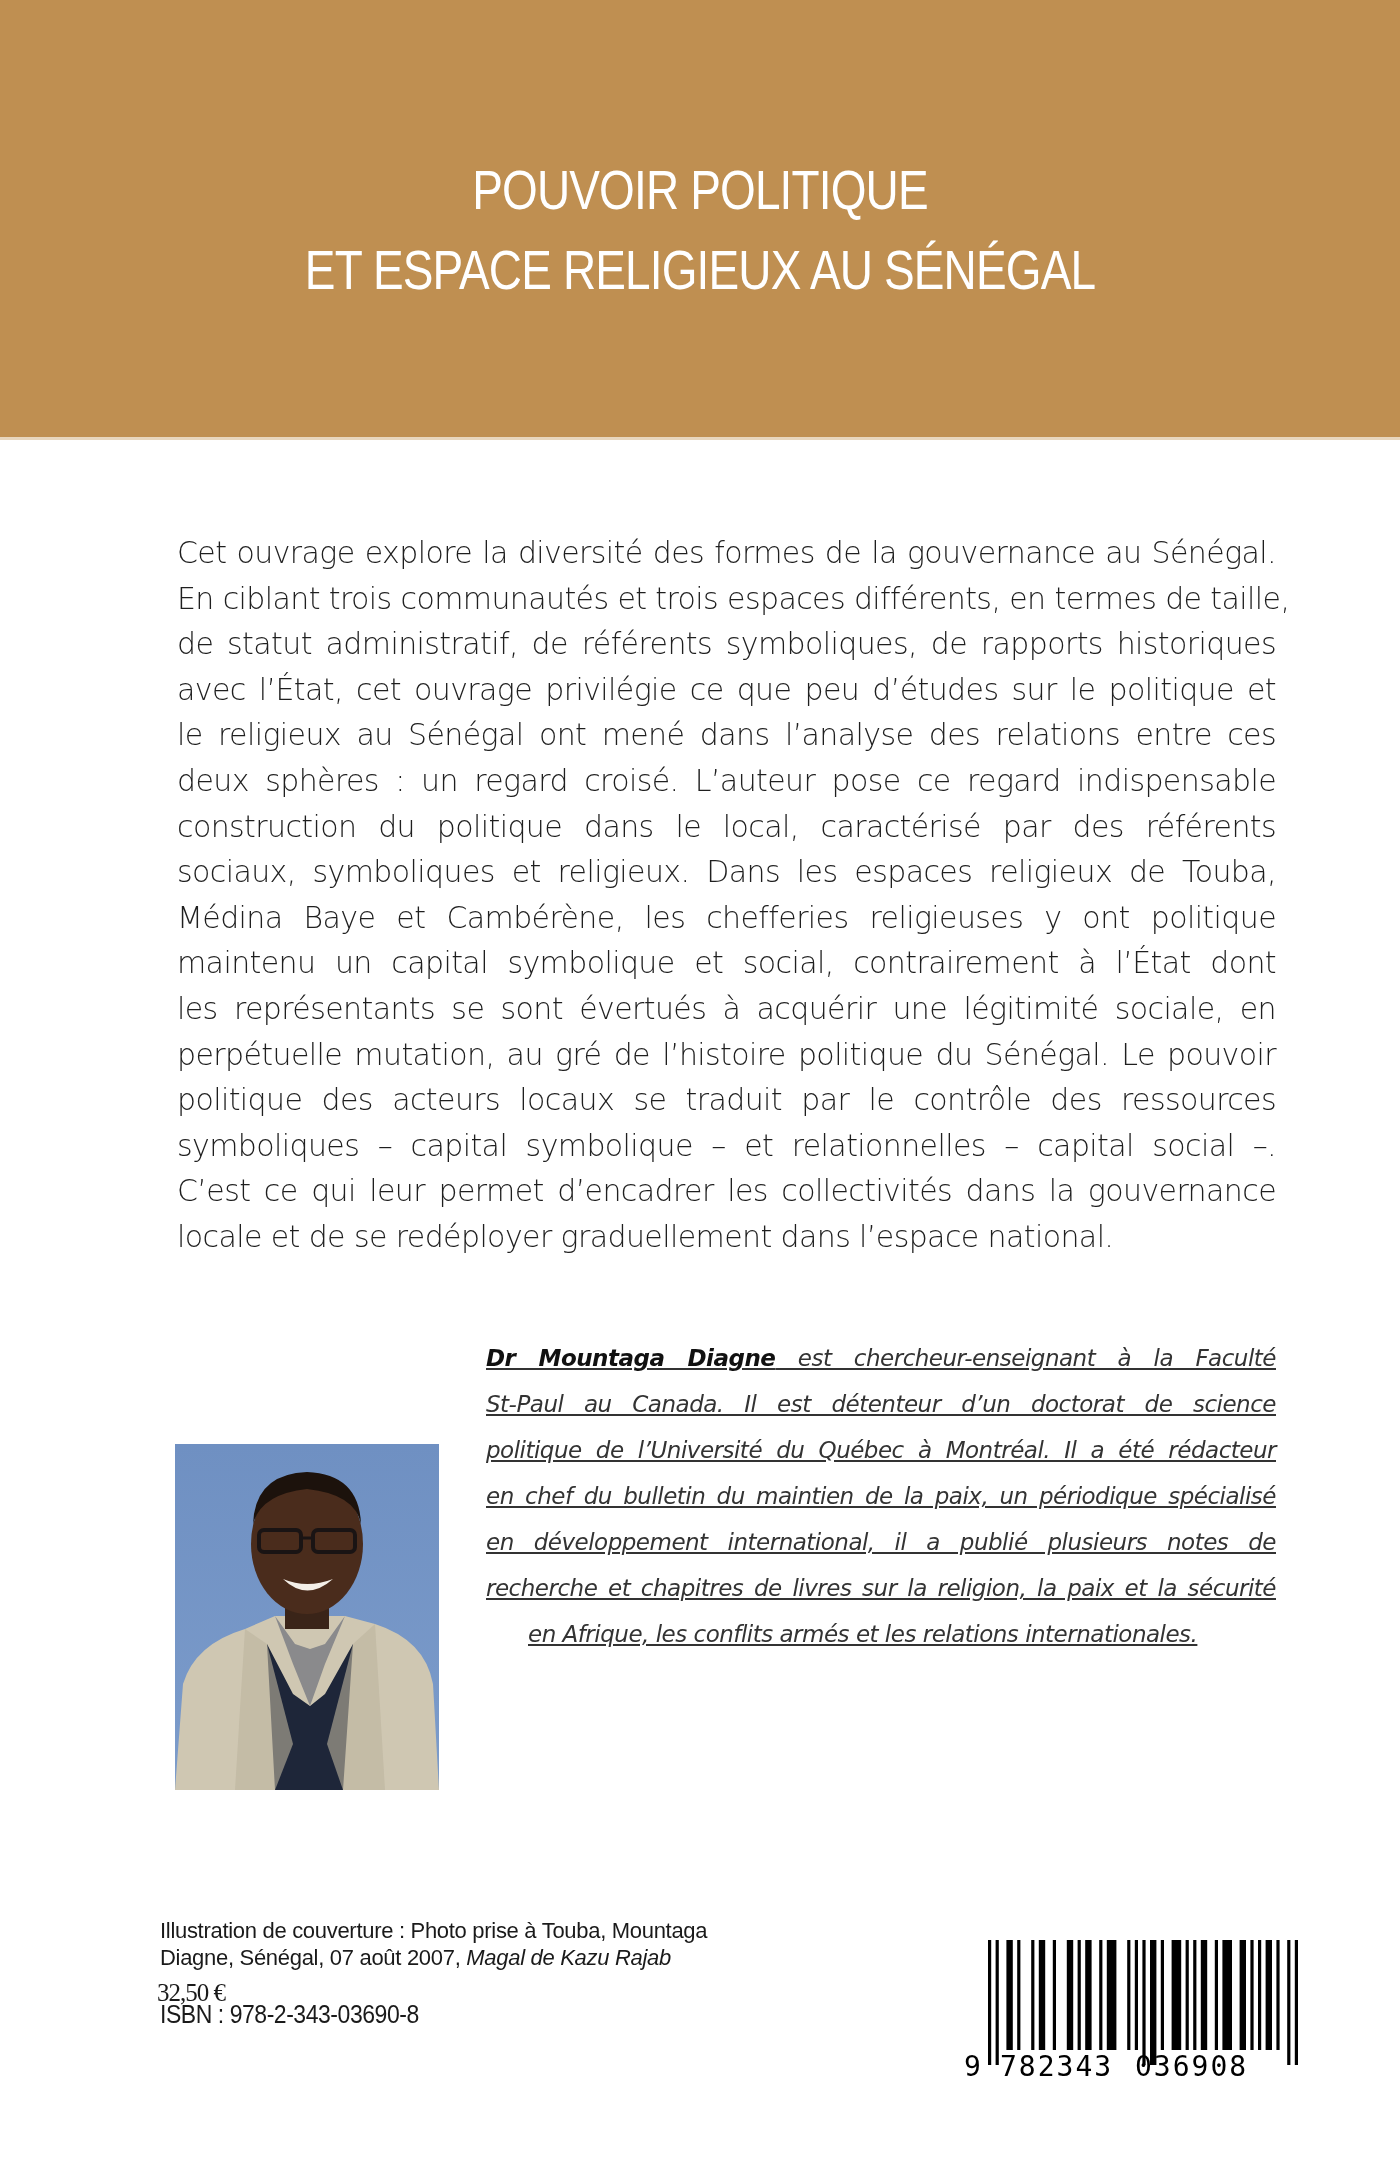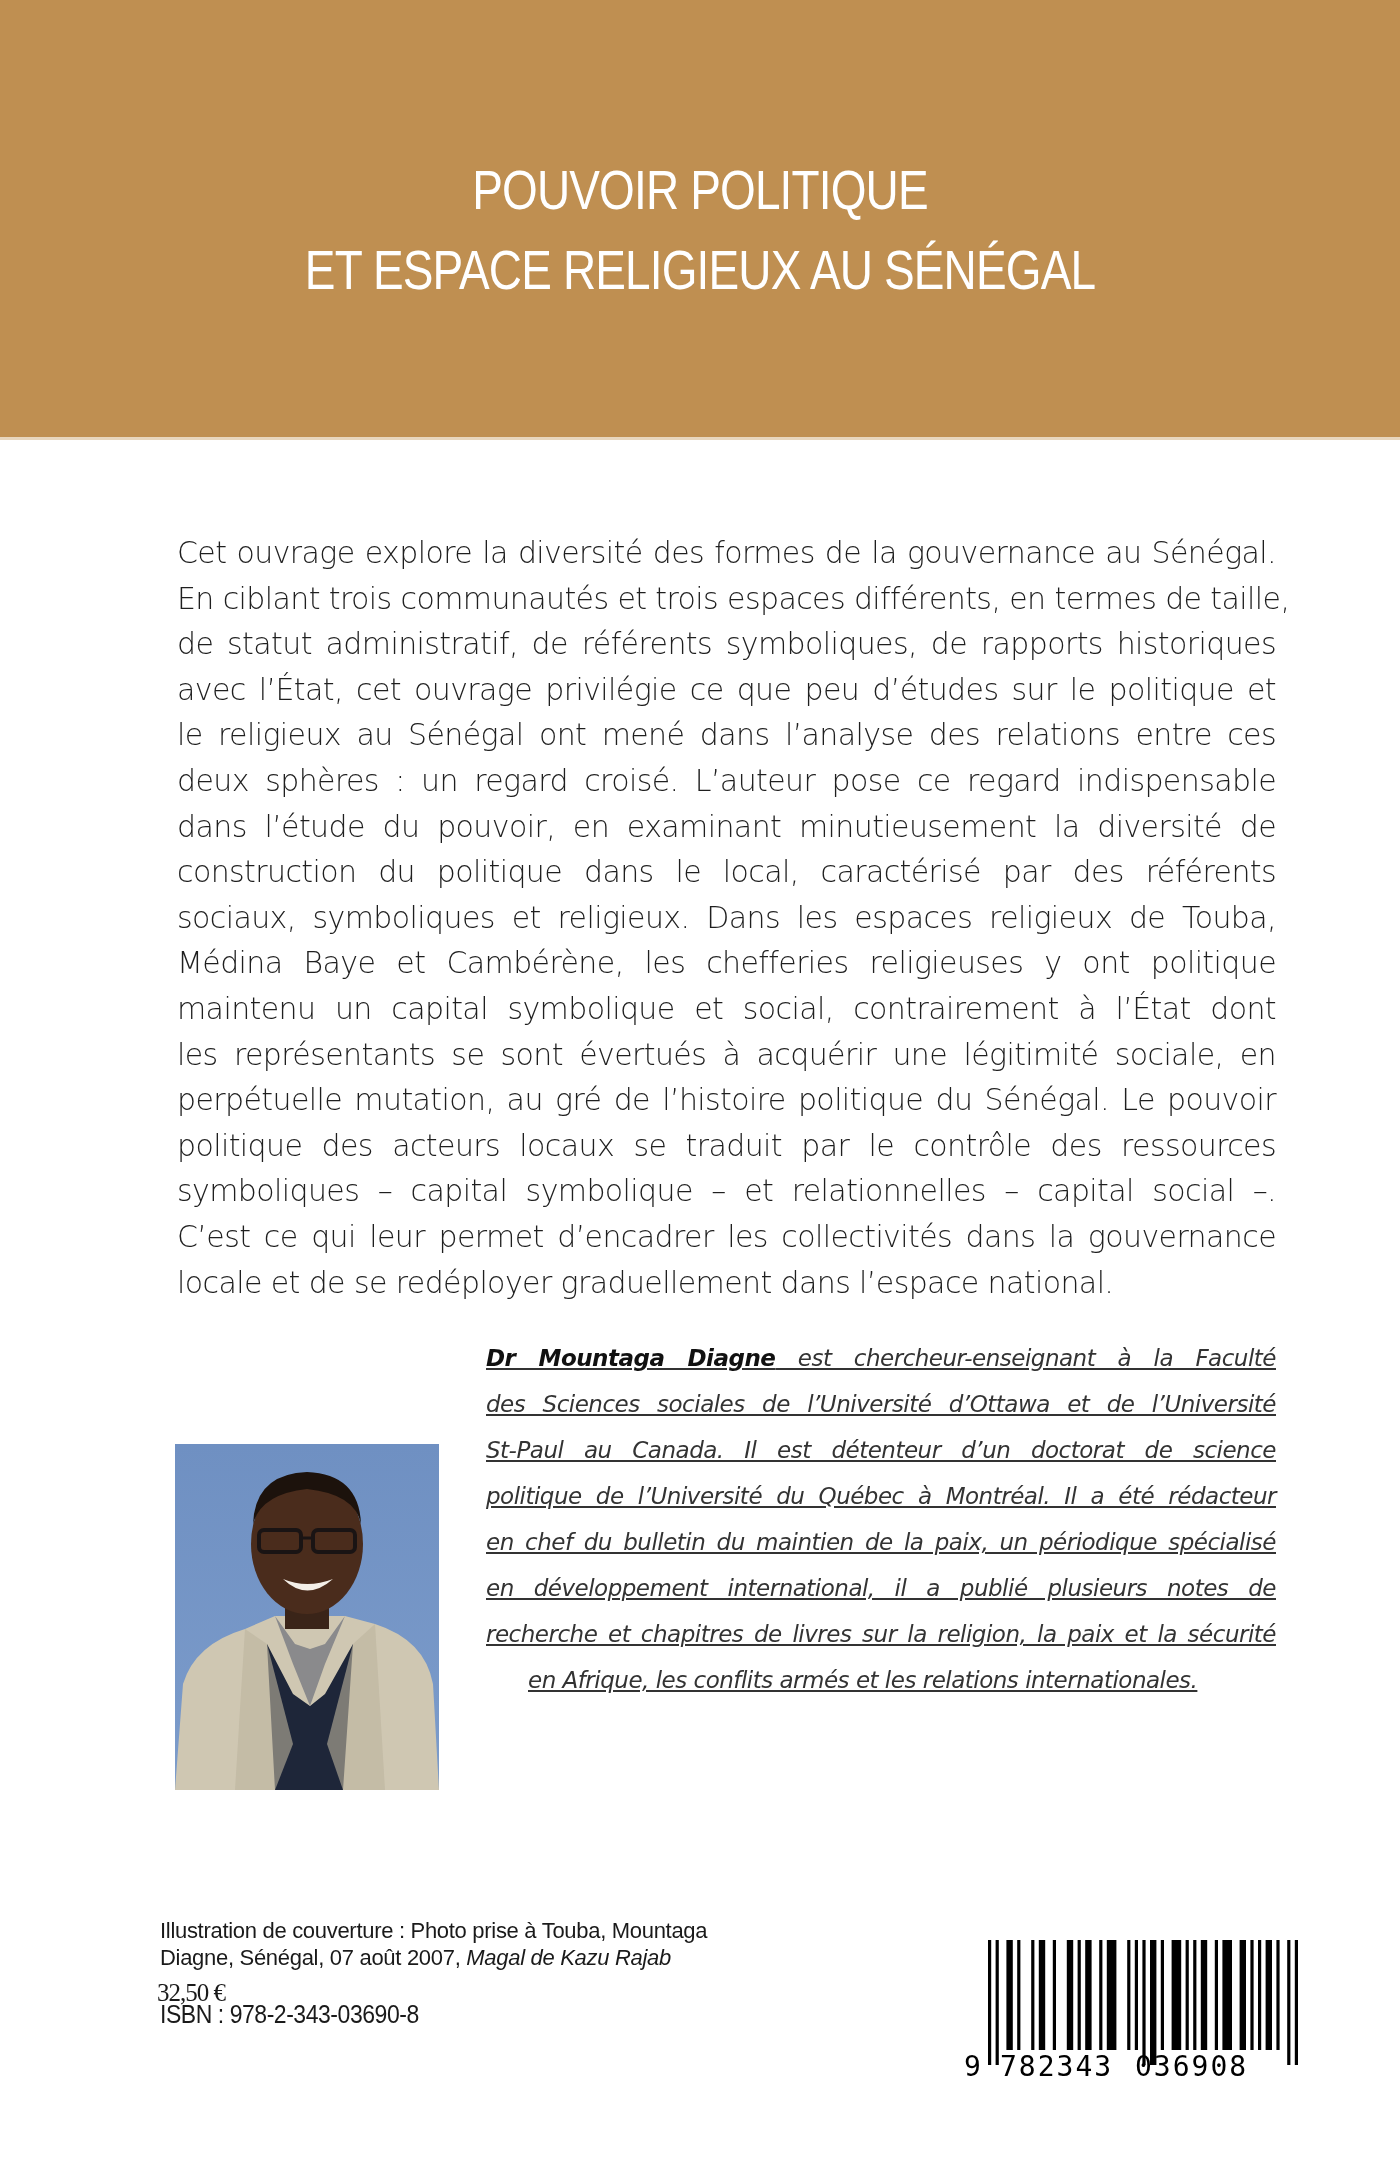--- a/index.html
+++ b/index.html
@@ -33,21 +33,20 @@
   <div>ET ESPACE RELIGIEUX AU SÉNÉGAL</div>
 </div>
 
 <div class="summary">
   <span class="ln">Cet ouvrage explore la diversité des formes de la gouvernance au Sénégal.</span>
   <span class="ln">En ciblant trois communautés et trois espaces différents, en termes de taille,</span>
   <span class="ln">de statut administratif, de référents symboliques, de rapports historiques</span>
   <span class="ln">avec l’État, cet ouvrage privilégie ce que peu d’études sur le politique et</span>
   <span class="ln">le religieux au Sénégal ont mené dans l’analyse des relations entre ces</span>
   <span class="ln">deux sphères : un regard croisé. L’auteur pose ce regard indispensable</span>
-  <span class="ln">dans l’étude du pouvoir, en examinant minutieusement la diversité de</span>
   <span class="ln">construction du politique dans le local, caractérisé par des référents</span>
   <span class="ln">sociaux, symboliques et religieux. Dans les espaces religieux de Touba,</span>
   <span class="ln">Médina Baye et Cambérène, les chefferies religieuses y ont politique</span>
   <span class="ln">maintenu un capital symbolique et social, contrairement à l’État dont</span>
   <span class="ln">les représentants se sont évertués à acquérir une légitimité sociale, en</span>
   <span class="ln">perpétuelle mutation, au gré de l’histoire politique du Sénégal. Le pouvoir</span>
   <span class="ln">politique des acteurs locaux se traduit par le contrôle des ressources</span>
   <span class="ln">symboliques – capital symbolique – et relationnelles – capital social –.</span>
   <span class="ln">C’est ce qui leur permet d’encadrer les collectivités dans la gouvernance</span>
   <span class="ln last">locale et de se redéployer graduellement dans l’espace national.</span>
@@ -81,21 +80,20 @@
     <rect x="84" y="86" width="42" height="22" rx="5" fill="none" stroke="#1a1414" stroke-width="4"></rect>
     <rect x="138" y="86" width="42" height="22" rx="5" fill="none" stroke="#1a1414" stroke-width="4"></rect>
     <line x1="126" y1="94" x2="138" y2="94" stroke="#1a1414" stroke-width="3"></line>
 
     <path d="M108 135 Q132 158 158 135 Q132 145 108 135 Z" fill="#f4efe8"></path>
   </svg>
 </div>
 
 <div class="bio">
   <span class="ln"><b>Dr Mountaga Diagne</b><span> est chercheur-enseignant à la Faculté</span></span>
-  <span class="ln">des Sciences sociales de l’Université d’Ottawa et de l’Université</span>
   <span class="ln">St-Paul au Canada. Il est détenteur d’un doctorat de science</span>
   <span class="ln">politique de l’Université du Québec à Montréal. Il a été rédacteur</span>
   <span class="ln">en chef du bulletin du maintien de la paix, un périodique spécialisé</span>
   <span class="ln">en développement international, il a publié plusieurs notes de</span>
   <span class="ln">recherche et chapitres de livres sur la religion, la paix et la sécurité</span>
   <span class="ln last">en Afrique, les conflits armés et les relations internationales.</span>
 </div>
 
 <div class="credit">
   <div>Illustration de couverture : Photo prise à Touba, Mountaga</div>

